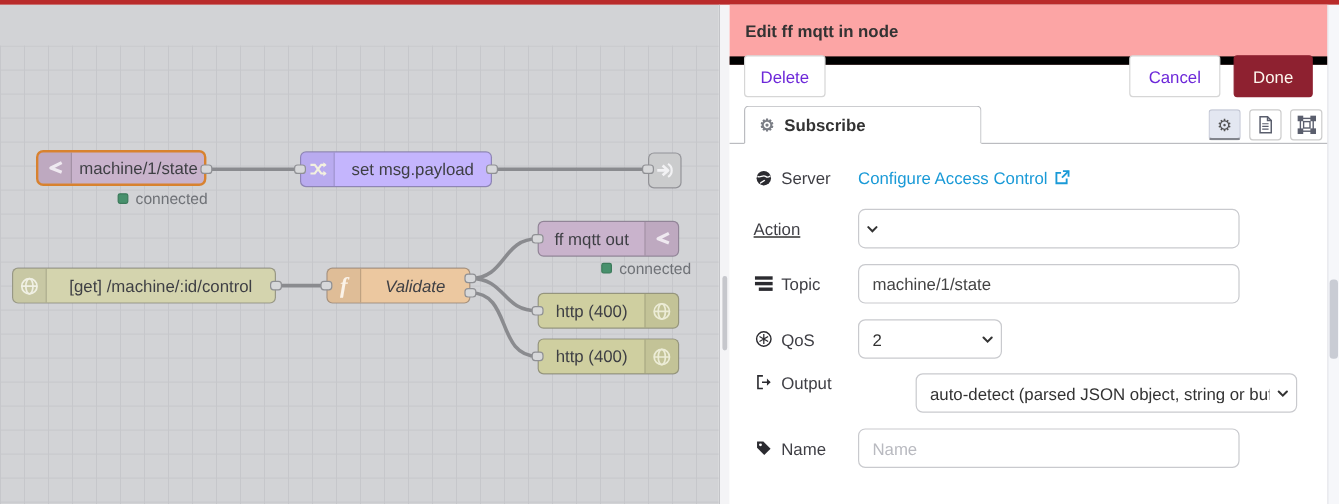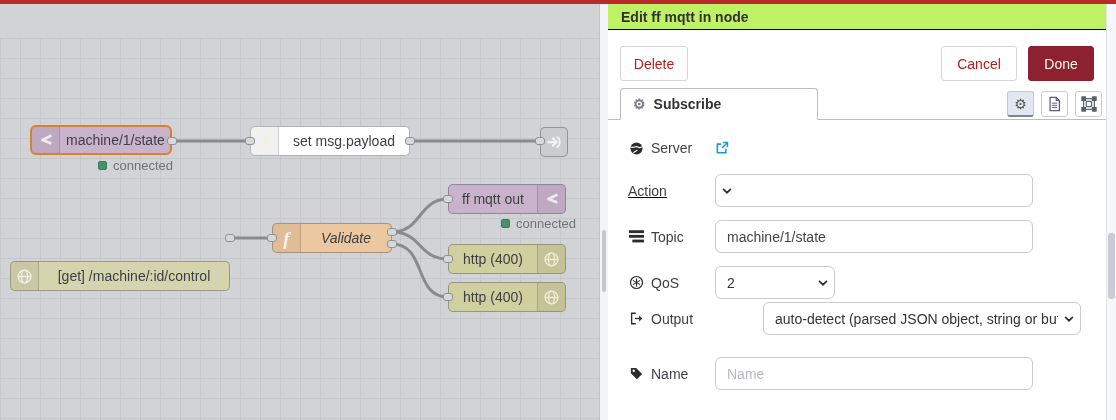--- a/index.html
+++ b/index.html
@@ -26,21 +26,21 @@
   .node { position:absolute; height:30px; border:1px solid rgba(55,55,65,.38); border-radius:5px;
           display:flex; align-items:stretch; font-size:14px; color:#3e3f44; overflow:hidden; }
   .node .icon-box { width:28px; flex:0 0 28px; background:rgba(0,0,0,.055);
                     display:flex; align-items:center; justify-content:center; }
   .node .icon-box.left  { border-right:1px solid rgba(0,0,0,.14); }
   .node .icon-box.right { border-left:1px solid rgba(0,0,0,.14); }
   .node .lbl { flex:1; display:flex; align-items:center; justify-content:center;
                padding:0 6px; white-space:nowrap; }
   .node.selected { border:2px solid #d8822f; border-radius:6px; }
   .n-mqtt   { background:#c9b3cc; }
-  .n-change { background:#ffffff; }
+  .n-change { background:#c4b5fd; }
   .n-httpin { background:#d4d4ae; }
   .n-func   { background:#ecc8a0; }
   .n-httpres{ background:#cfcfa0; }
   .n-link   { background:#cbcccd; }
   .port { position:absolute; width:10px; height:8px; background:#d7d8da;
           border:1px solid #8f9094; border-radius:3px; }
   .status { position:absolute; display:flex; align-items:center; gap:6px;
             font-size:13px; color:#6f7277;padding-left:44px; }
   .status .dot { width:9px; height:9px; border-radius:2px; background:#47906c; border:1px solid #3c7a5b; }
 
@@ -49,46 +49,46 @@
                   background:#f4f4f6; border-left:1px solid #c2c3c7; }
   .tray-divider .thumb { position:absolute; left:2px; top:226px; width:4px; height:62px;
                          background:#c6c7cc; border-radius:2px; }
   .right-scrollbar { position:absolute; left:1106px; top:4px; width:10px; height:416px;
                      background:#f6f7fa; border-left:1px solid #e2e3e8; }
   .right-scrollbar .thumb { position:absolute; left:1px; top:229px; width:7px; height:66px;
                             background:#c9ccd4; border-radius:3px; }
 
   
   .panel { position:absolute; left:608px; top:4px; width:498px; height:416px; background:#fff; }
-  .panel-header { position:absolute; left:0; top:0; width:498px; height:26px; background:#bef264;
-                  border-bottom:1px solid #000000; display:flex; align-items:center;
+  .panel-header { position:absolute; left:0; top:0; width:498px; height:50px; background:#fca5a5;
+                  border-bottom:7px solid #000000; display:flex; align-items:center;
                   padding-left:13px; font-size:14px; font-weight:bold; color:#333; }
   .btn-row { position:absolute; left:0; top:35px; width:498px; height:53px; }
   .btn { position:absolute; height:35px; border-radius:3px; font-size:14px;
          display:flex; align-items:center; justify-content:center; cursor:pointer; }
-  .btn.ghost { background:#fff; border:1px solid #d6d6d6; color:#b91c1c; }
+  .btn.ghost { background:#fff; border:1px solid #d6d6d6; color:#6d28d9; }
   .btn-delete { left:12px; top:7px; width:68px; }
   .btn-cancel { left:333px; top:7px; width:76px; }
   .btn-done   { left:420px; top:7px; width:66px; background:#8e2130; border:1px solid #8e2130; color:#fdf7ee; }
 
   .tabs-row { position:absolute; left:0; top:84px; width:498px; height:32px; border-bottom:1px solid #bbbcc0; }
   .props-tab { position:absolute; left:12px; top:0; width:198px; height:32px; background:#fff;
                border:1px solid #bbbcc0; border-bottom:1px solid #fff; border-radius:4px 4px 0 0;
                display:flex; align-items:center; gap:8px; padding-left:12px;
                font-size:14px; font-weight:bold; color:#333; z-index:2; }
   .gear-glyph { font-size:14px; color:#7b7e86; }
   .mini-btn { position:absolute; top:3px; width:27px; height:26px; border-radius:3px; background:#fff;
               border:1px solid #ccc; display:flex; align-items:center; justify-content:center; }
   .mini-btn.active { background:#e3e7f1; border:1px solid #c3c7d4; border-bottom:2px solid #82858d; }
   .mini-gear { left:399px; }
   .mini-doc  { left:433px; }
   .mini-appearance { left:467px; }
 
   .form { position:absolute; left:0; top:116px; width:498px; height:300px; }
-  .frow { position:absolute; left:0; width:498px; display:flex; align-items:center; }
+  .frow { position:absolute; left:0; width:498px; display:flex; }
   .flabel { width:107px; padding-left:20px; display:flex; align-items:center; gap:6px;
             font-size:14px; color:#3f3f45; }
   .ricon { width:17px; display:flex; align-items:center; justify-content:center; }
   .tin { width:318px; height:33px; border:1px solid #c9cace; border-radius:6px; padding:0 11px;
          font-size:14px; color:#444; font-family:"Liberation Sans", sans-serif; outline:none; }
   .tin::placeholder { color:#b9bac0; }
   .sel { height:33px; border:1px solid #c9cace; border-radius:6px; background:#fff;
          display:flex; align-items:center; font-size:14px; color:#333; cursor:pointer; }
   .sel .sval { flex:1; padding:0 4px 0 11px; white-space:nowrap; overflow:hidden; }
   .sel .chev { flex:0 0 22px; display:flex; align-items:center; justify-content:center; }
@@ -142,21 +142,21 @@
     <div class="node n-link" style="left:540px; top:123px; width:28px;">
       <div class="lbl" style="padding:0;">
         <svg width="18" height="18" viewBox="0 0 20 20" stroke="#f2f2f4" fill="none">
           <path d="M3 10 h9" stroke-width="2.5"></path>
           <path d="M8 5.5 L13 10 L8 14.5" stroke-width="2.5" stroke-linejoin="round"></path>
           <path d="M13 4 a7 7 0 0 1 0 12" stroke-width="2"></path>
         </svg>
       </div>
     </div>
 
-    <div class="node n-httpin" style="left:10px; top:219px; width:220px;margin-top:38px;">
+    <div class="node n-httpin" style="left:10px; top:219px; width:220px;">
       <div class="icon-box left">
         <svg width="17" height="17" viewBox="0 0 20 20" stroke="#f0f0e4" fill="none" stroke-width="1.7">
           <circle cx="10" cy="10" r="7.5"></circle>
             <ellipse cx="10" cy="10" rx="3.5" ry="7.5"></ellipse>
             <path d="M2.5 10 h15"></path>
         </svg>
       </div>
       <div class="lbl">[get] /machine/:id/control</div>
     </div>
 
@@ -264,20 +264,21 @@
         <div class="flabel">
           <span class="ricon">
             <svg width="15" height="15" viewBox="0 0 20 20">
               <circle cx="10" cy="10" r="8" fill="#2b2b30"></circle>
               <path d="M3 8 c3 2 6 -2 9 0 c2 1.5 4 0.5 5 -0.5 M6 16 c1 -2.5 4 -2 5 -4" stroke="#fff" stroke-width="1.5" fill="none"></path>
             </svg>
           </span>
           <span>Server</span>
         </div>
         <div class="srv-link">
+          <span>Configure Access Control</span>
           <svg width="14" height="14" viewBox="0 0 18 18" stroke="#1a9ad7" fill="none" stroke-width="2">
             <path d="M8 4 H3 v11 h11 v-5"></path>
               <path d="M10 2 h6 v6"></path>
               <path d="M16 2 L9 9"></path>
           </svg>
         </div>
       </div>
 
       <div class="frow" style="top:54px; height:33px;text-decoration:underline;">
         <div class="flabel">

